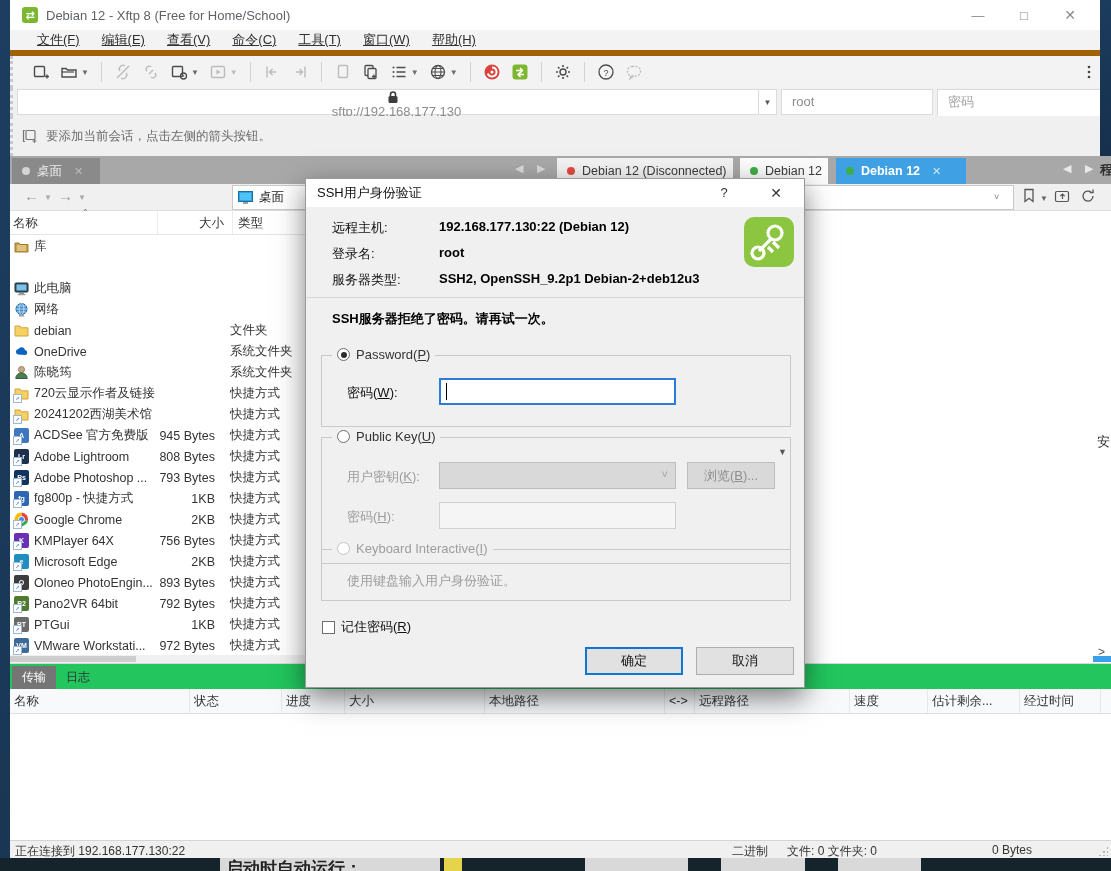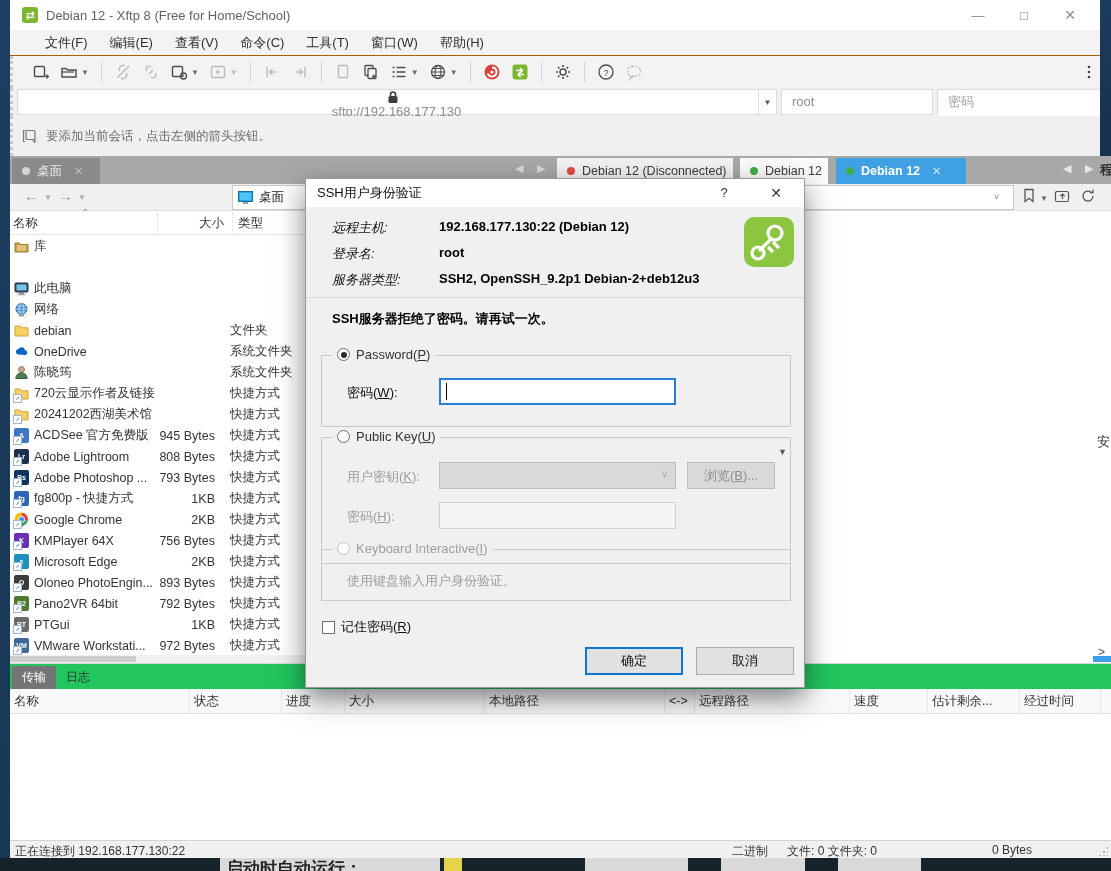--- a/index.html
+++ b/index.html
@@ -9,21 +9,21 @@
   #win  { position:absolute; left:10px; top:0; width:1101px; height:858px; background:#f0f0f0; }
 
   
   .titlebar { position:absolute; left:0; top:0; right:0; height:30px; background:#fff; display:flex; align-items:center; }
   .app-icon { width:16px; height:16px; border-radius:3px; background:#7cb82f; color:#fff; font-size:11px; line-height:16px; text-align:center; margin-left:12px; font-weight:bold; }
   .title-text { margin-left:8px; color:#5f6368; font-size:13px; }
   .win-controls { position:absolute; right:18px; top:0; height:30px; display:flex; }
   .win-btn { width:46px; height:30px; display:flex; align-items:center; justify-content:center; color:#8a8a8a; font-size:13px; }
 
   
-  .menubar { position:absolute; left:0; top:30px; right:11px; height:26px; background:#f3f3f3; display:flex; align-items:center; padding-left:24px; border-bottom:1px solid #a16207; }
+  .menubar { position:absolute; left:0; top:30px; right:11px; height:26px; background:#f3f3f3; display:flex; align-items:center; padding-left:16px; border-bottom:6px solid #a16207;text-decoration:underline; }
   .menu-item { padding:4px 11px; font-size:13px; color:#2f2f2f; }
 
   
   .toolbar { position:absolute; left:0; top:56px; right:11px; height:32px; background:#f3f3f3; display:flex; align-items:center; padding-left:14px; border-left:3px dotted #c9c9c9; }
   .tb-item { display:flex; align-items:center; padding:3px 4px; margin:0 1px; }
   .tb-sep { width:1px; height:20px; background:#d2d2d2; margin:0 7px; }
   .tb-caret { font-size:8px; color:#6b6b6b; margin-left:3px; }
   .tb-caret.dis { color:#bdbdbd; }
   .tb-overflow { position:absolute; right:8px; top:7px; }
 
@@ -89,21 +89,21 @@
   .statusbar { position:absolute; left:0; right:0; bottom:0; height:18px; background:#f0f0f0; border-top:1px solid #d4d4d4; font-size:12px; color:#333; }
   .sb-item { position:absolute; top:2px; white-space:nowrap; }
   .sb-grip { position:absolute; right:3px; bottom:2px; width:10px; height:10px;
     background:radial-gradient(circle at 2px 2px,#b5b5b5 1px,transparent 1.2px) 0 0/4px 4px; clip-path:polygon(100% 0,100% 100%,0 100%); }
 
   
   .dialog { position:absolute; left:305px; top:178px; width:500px; height:510px; background:#f0f0f0; border:1px solid #9a9a9a; box-shadow:0 10px 26px rgba(0,0,0,.5); z-index:40; }
   .dlg-title { position:absolute; left:0; top:0; right:0; height:28px; background:#fff; display:flex; align-items:center; padding-left:11px; font-size:13px; color:#111; }
   .dlg-btn { position:absolute; top:0; width:40px; height:28px; text-align:center; line-height:28px; color:#333; font-size:13px; }
   .dlg-row { position:absolute; font-size:13px; }
-  .dlg-row .lab { position:absolute; left:26px; top:0; color:#111;font-style:italic; }
+  .dlg-row .lab { position:absolute; left:26px; top:0; color:#111; }
   .dlg-row .val { position:absolute; left:133px; top:0; font-weight:bold; color:#000; white-space:nowrap; }
   .ssh-ico { position:absolute; left:438px; top:38px; width:50px; height:50px; border-radius:10px; background:#8cc540; }
   .dlg-sep { position:absolute; left:0; right:0; top:118px; height:1px; background:#d8d8d8; }
   .dlg-msg { position:absolute; left:26px; top:131px; font-size:13px; font-weight:bold; color:#000; }
   .grp { position:absolute; left:15px; width:470px; border:1px solid #c9c9c9; }
   .grp-leg { position:absolute; left:10px; top:-9px; background:#f0f0f0; padding:0 5px; display:flex; align-items:center; font-size:13px; }
   .radio { width:13px; height:13px; border-radius:50%; border:1px solid #6e6e6e; background:#fff; margin-right:6px; position:relative; }
   .radio.sel::after { content:""; position:absolute; left:2.5px; top:2.5px; width:6px; height:6px; border-radius:50%; background:#2b2b2b; }
   .radio.dis { border-color:#c3c3c3; }
   .fld-lab { position:absolute; left:25px; font-size:13px; color:#111; }

